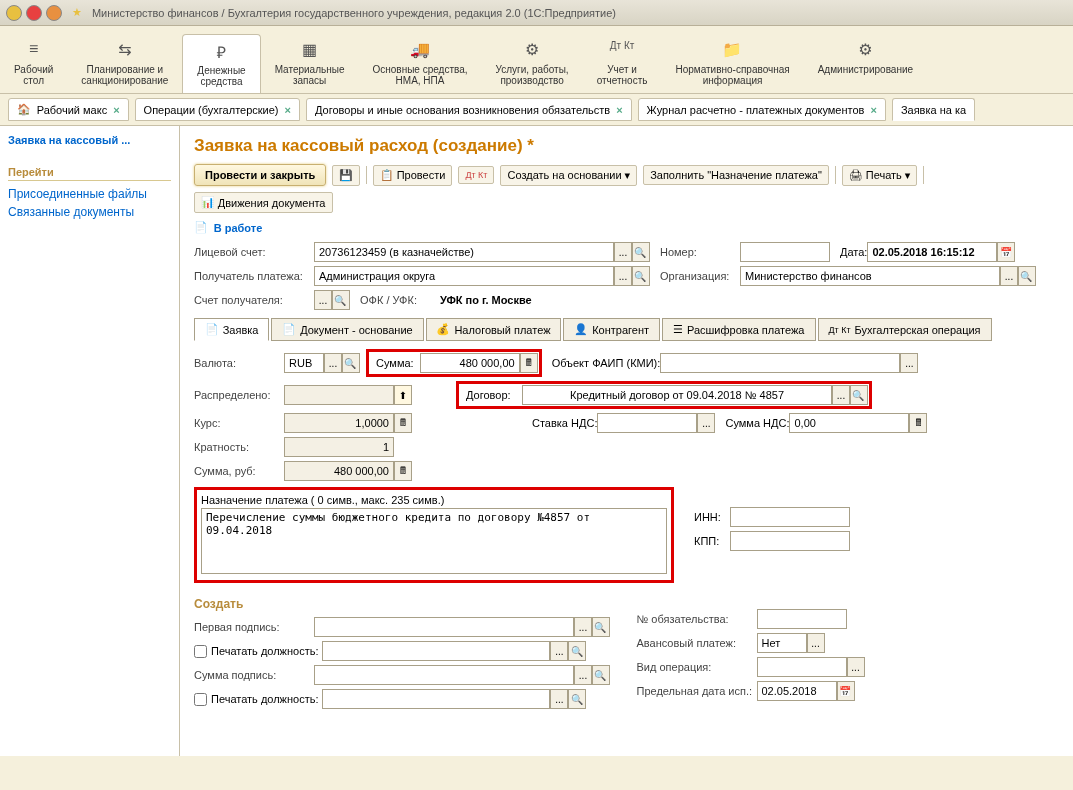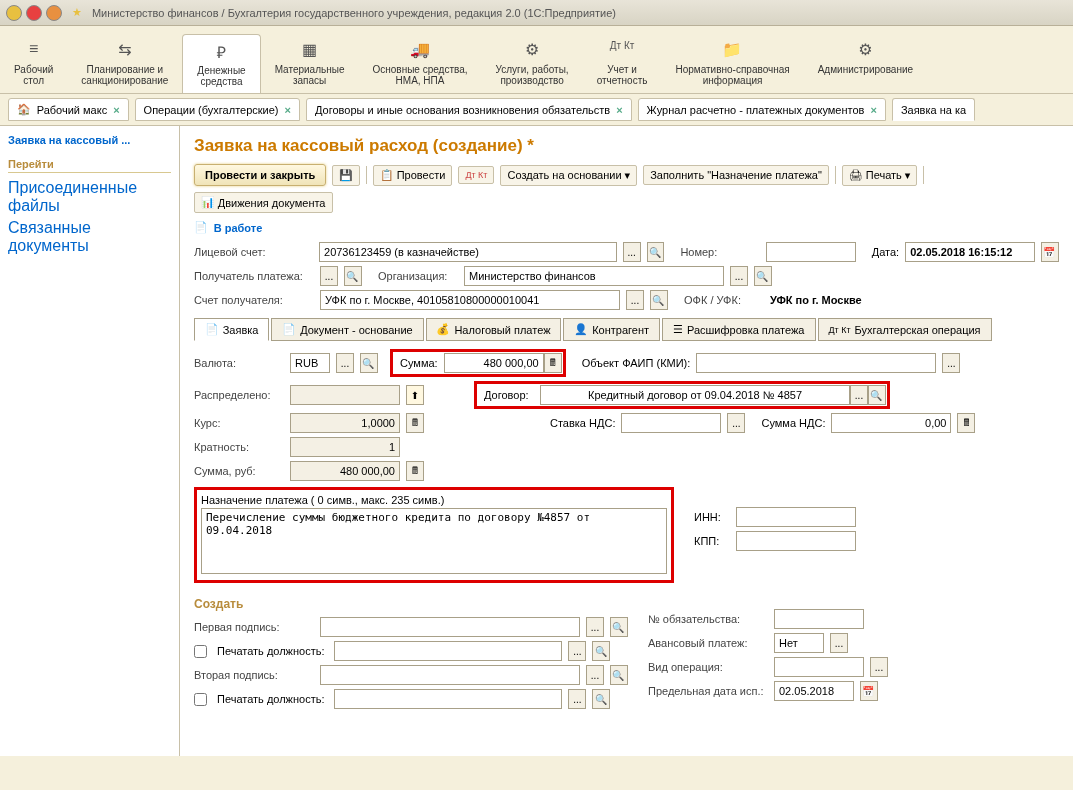--- a/index.html
+++ b/index.html
@@ -9,31 +9,31 @@
 .nav-section { background: #f5f0dc; padding: 8px 0 0 0; display: flex; border-bottom: 1px solid #c8c0a8; }
 .nav-item { text-align: center; padding: 6px 14px; font-size: 10px; color: #333; cursor: pointer; }
 .nav-item.active { background: #fff; border: 1px solid #c8c0a8; border-bottom: none; border-radius: 4px 4px 0 0; }
 .nav-icon { display: block; height: 20px; font-size: 16px; color: #555; margin-bottom: 4px; }
 .tabs-row { background: #f5f0dc; padding: 4px 8px; display: flex; gap: 6px; border-bottom: 1px solid #c8c0a8; }
 .tab { display: inline-flex; align-items: center; background: #fff; border: 1px solid #c8c0a8; padding: 4px 8px; border-radius: 3px 3px 0 0; font-size: 11px; gap: 6px; }
 .tab.active { background: #fff; border-bottom-color: #fff; }
 .tab .close { color: #5a8; font-weight: bold; cursor: pointer; }
 .main-area { display: flex; height: calc(100% - 160px); }
 .sidebar { width: 180px; background: #fff; border-right: 1px solid #c8c0a8; padding: 8px; }
-.sidebar .title { color: #0066cc; font-weight: bold; margin-bottom: 12px; font-size: 11px; }
+.sidebar .title { color: #0066cc; font-weight: bold; margin-bottom: 20px; font-size: 11px; }
 .sidebar .heading { color: #b88c3c; font-weight: bold; border-bottom: 1px solid #d8c890; padding-bottom: 2px; margin-bottom: 4px; }
-.sidebar a { display: block; color: #0066cc; text-decoration: none; padding: 2px 0; font-size: 16px; }
+.sidebar a { display: block; color: #0066cc; text-decoration: none; padding: 2px 0; font-size: 12px; }
 .content { flex: 1; background: #fff; padding: 10px 14px; overflow: auto; }
 .page-title { color: #cc7a00; font-size: 17px; font-weight: bold; margin-bottom: 8px; }
 .toolbar { display: flex; align-items: center; gap: 6px; margin-bottom: 8px; flex-wrap: wrap; }
 .btn-main { background: linear-gradient(#fff8e0, #f0e4b8); border: 1px solid #c8b070; padding: 4px 10px; border-radius: 3px; font-size: 11px; font-weight: bold; cursor: pointer; box-shadow: 0 0 3px #e8d080; }
 .btn-tool { background: #f8f4e8; border: 1px solid #c8c0a8; padding: 3px 6px; border-radius: 2px; font-size: 11px; cursor: pointer; display: inline-flex; align-items: center; gap: 3px; }
 .sep { width: 1px; height: 18px; background: #c8c0a8; }
 .status-row { display: flex; align-items: center; gap: 6px; margin-bottom: 8px; color: #0066cc; font-weight: bold; }
-.form-row { display: flex; align-items: center; margin-bottom: 4px; gap: 6px; }
+.form-row { display: flex; align-items: center; margin-bottom: 4px; gap: 0; }
 .label { width: 120px; color: #444; font-size: 11px; }
 .label-short { width: 80px; color: #444; font-size: 11px; }
 .input { border: 1px solid #a8a088; padding: 2px 4px; font-size: 11px; height: 20px; background: #fff; }
 .input.ro { background: #f4f0e4; }
 .pick-btn { width: 18px; height: 20px; border: 1px solid #a8a088; background: #f4f0e4; font-size: 10px; cursor: pointer; padding: 0; }
 .sub-tabs { display: flex; gap: 2px; margin: 8px 0; }
 .sub-tab { border: 1px solid #a8a088; padding: 4px 10px; background: #f4f0e4; font-size: 11px; cursor: pointer; display: flex; align-items: center; gap: 4px; }
 .sub-tab.active { background: #fff; border-bottom-color: #fff; }
 .red-box { border: 3px solid #d00; padding: 1px; display: inline-flex; align-items: center; }
 .two-col { display: flex; gap: 20px; }
@@ -135,31 +135,31 @@
       <button class="pick-btn">🔍</button>
       <span class="label-short" style="margin-left:10px">Номер:</span>
       <input class="input" style="width: 90px;">
       <span style="margin-left:10px">Дата:</span>
       <input class="input" style="width: 130px; font-weight: bold;" value="02.05.2018 16:15:12">
       <button class="pick-btn">📅</button>
     </div>
 
     <div class="form-row">
       <span class="label">Получатель платежа:</span>
+      <input class="input" style="width: 300px;" value="Администрация округа">
       <button class="pick-btn">...</button>
       <button class="pick-btn">🔍</button>
       <span class="label-short" style="margin-left:10px">Организация:</span>
       <input class="input" style="width: 260px;" value="Министерство финансов">
       <button class="pick-btn">...</button>
       <button class="pick-btn">🔍</button>
     </div>
 
     <div class="form-row">
       <span class="label">Счет получателя:</span>
-      <input class="input" style="width: 300px;" value="УФК по г. Москве, 40105810800000010041">
       <button class="pick-btn">...</button>
       <button class="pick-btn">🔍</button>
       <span class="label-short" style="margin-left:10px">ОФК / УФК:</span>
       <span style="font-weight:bold">УФК по г. Москве</span>
     </div>
 
     <div class="sub-tabs">
       <div class="sub-tab active">
           <span>📄</span>
           <span>Заявка</span>
@@ -214,21 +214,21 @@
     </div>
 
     <div class="form-row">
       <span class="label-short" style="width:90px">Курс:</span>
       <input class="input ro" style="width: 110px; text-align: right;" value="1,0000">
       <button class="pick-btn">🖩</button>
       <span style="margin-left:120px">Ставка НДС:</span>
       <input class="input" style="width: 100px;">
       <button class="pick-btn">...</button>
       <span style="margin-left:10px">Сумма НДС:</span>
-      <input class="input" style="width: 120px; text-align: right;" value="0,00">
+      <input class="input" style="width: 120px; text-align: left;" value="0,00">
       <button class="pick-btn">🖩</button>
     </div>
 
     <div class="form-row">
       <span class="label-short" style="width:90px">Кратность:</span>
       <input class="input ro" style="width: 110px; text-align: right;" value="1">
     </div>
 
     <div class="form-row">
       <span class="label-short" style="width:90px">Сумма, руб:</span>
@@ -265,21 +265,21 @@
             <button class="pick-btn">🔍</button>
           </div>
         <div class="form-row">
             <input type="checkbox" class="chk" style="">
             <span>Печатать должность:</span>
             <input class="input" style="width: 228px; margin-left: 4px;">
             <button class="pick-btn">...</button>
             <button class="pick-btn">🔍</button>
           </div>
         <div class="form-row">
-            <span class="label">Вторая подпись:</span>
+            <span class="label">Сумма подпись:</span>
             <input class="input" style="width: 260px;">
             <button class="pick-btn">...</button>
             <button class="pick-btn">🔍</button>
           </div>
         <div class="form-row">
             <input type="checkbox" class="chk" style="">
             <span>Печатать должность:</span>
             <input class="input" style="width: 228px; margin-left: 4px;">
             <button class="pick-btn">...</button>
             <button class="pick-btn">🔍</button>

